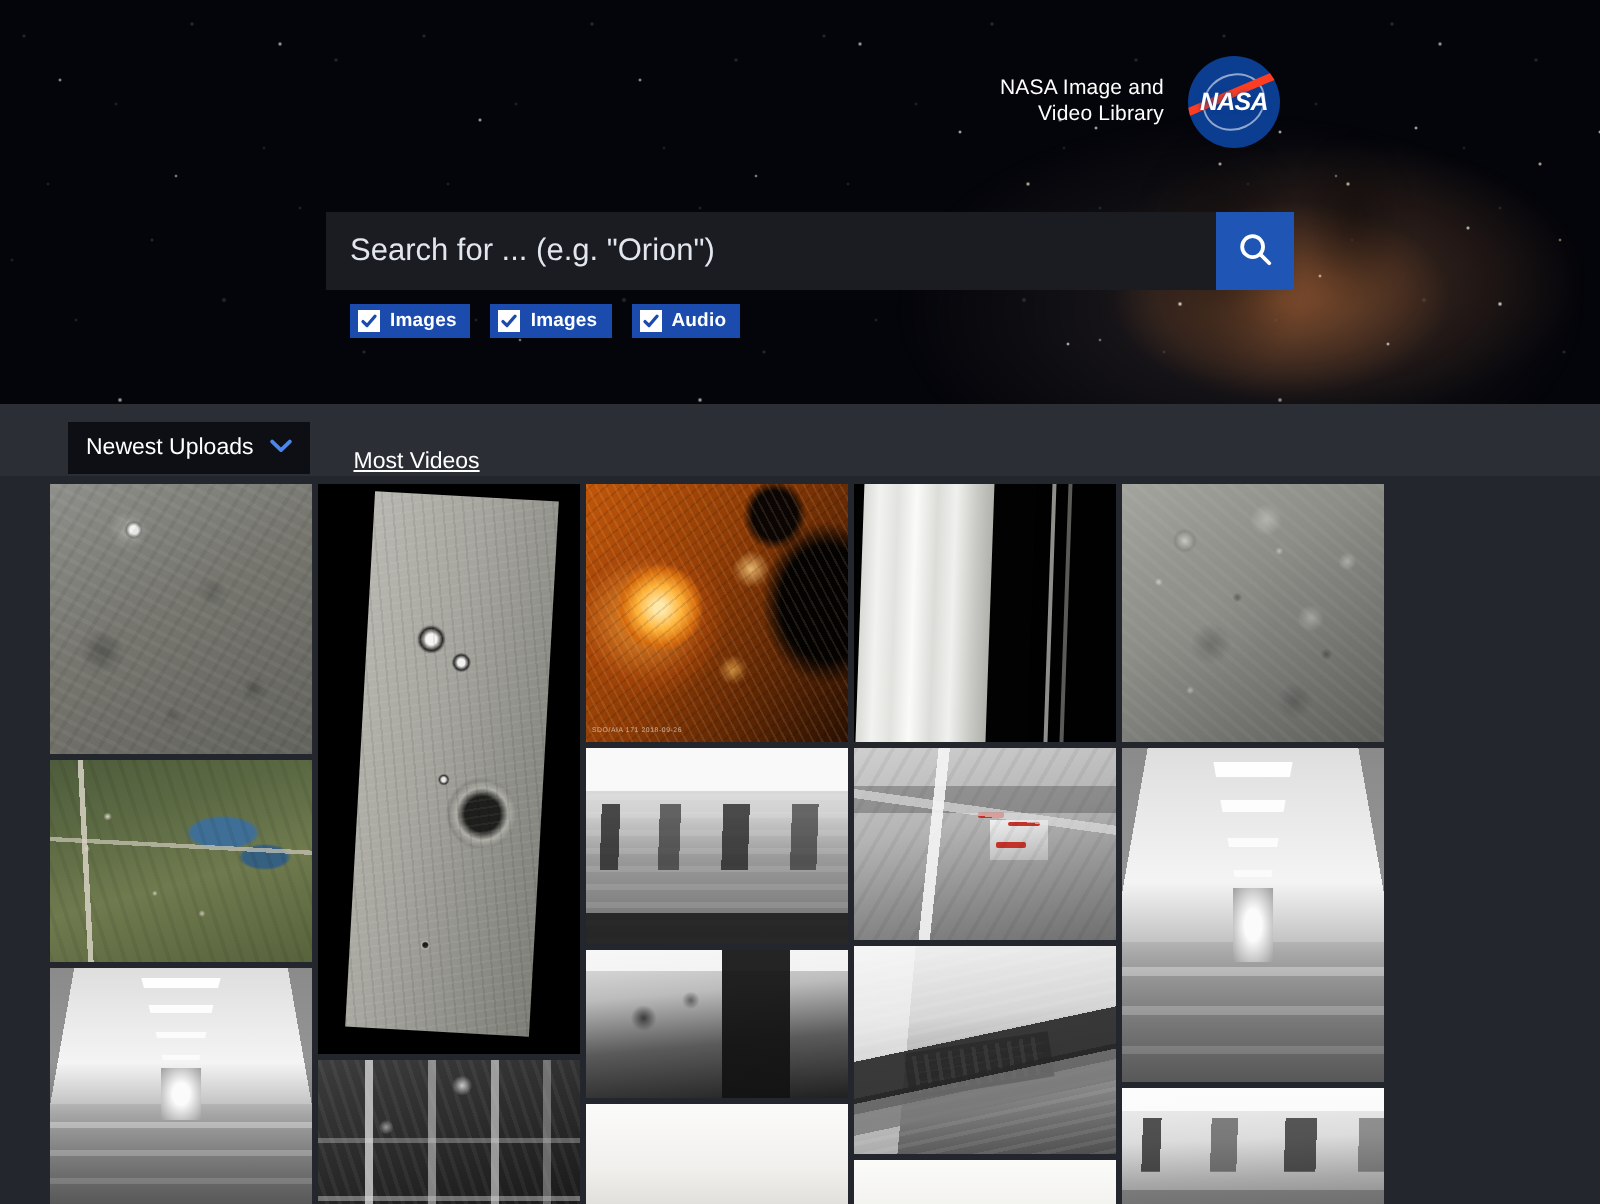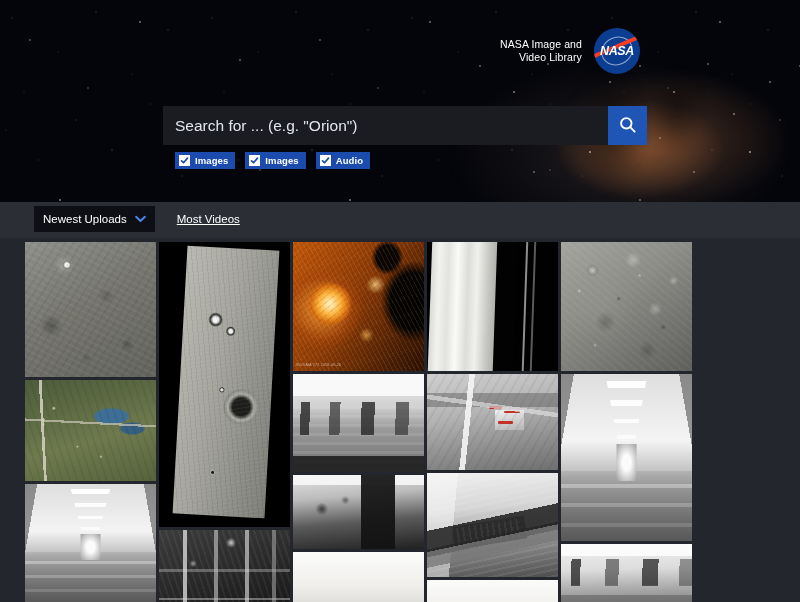--- a/index.html
+++ b/index.html
@@ -223,21 +223,21 @@
     font-weight: bold;
     letter-spacing: 0.1px;
   }
 
   
   .sortbar {
     position: relative;
     height: 36px;
     background: #2b2e35;
     display: flex;
-    align-items: center;
+    align-items: flex-end;
     padding-left: 34px;
     gap: 22px;
   }
   .sort-select {
     display: flex;
     align-items: center;
     gap: 8px;
     background: #0d0f14;
     color: #ffffff;
     height: 26px;

